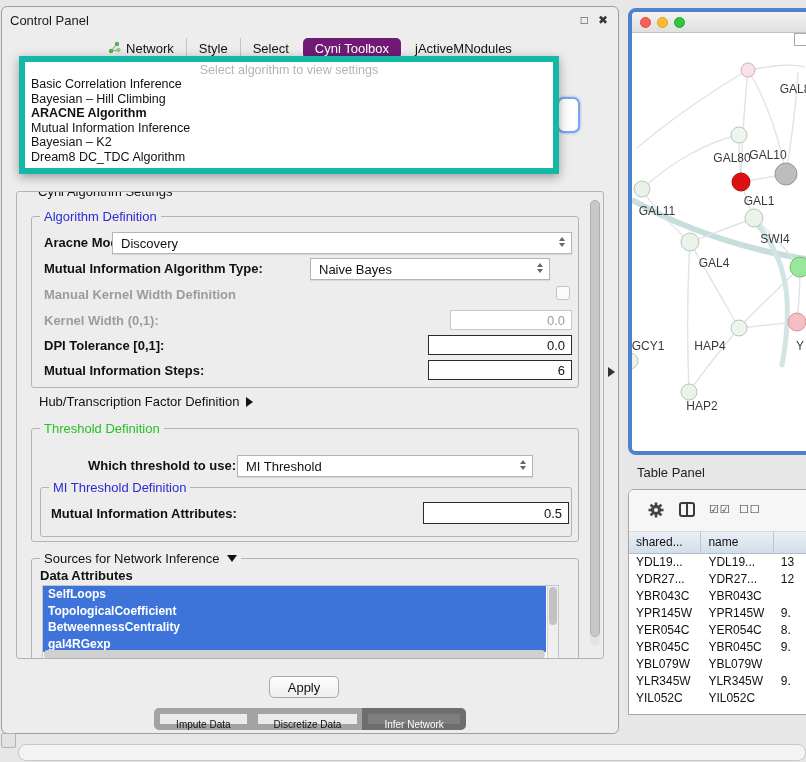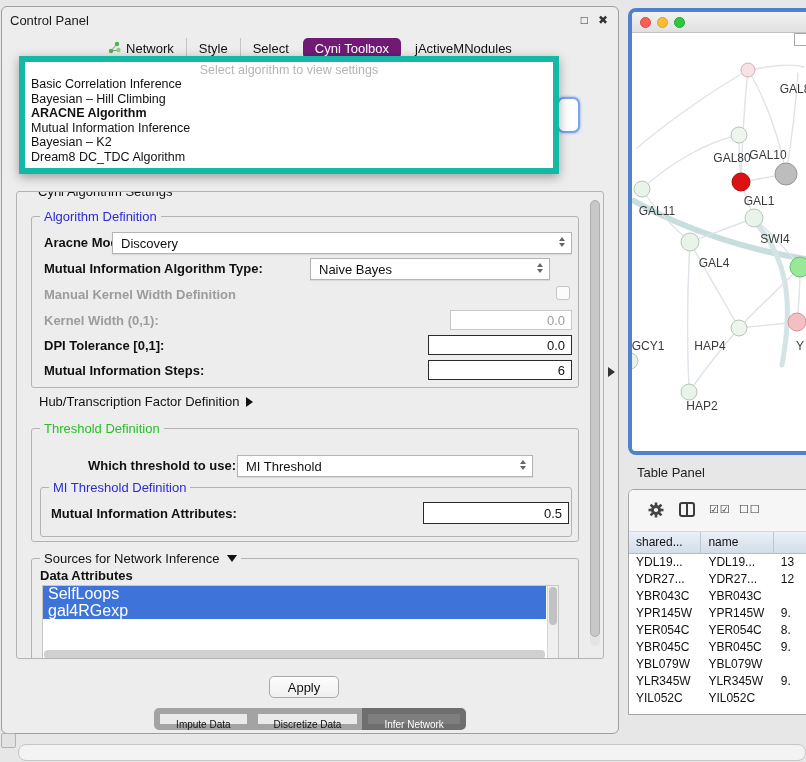--- a/index.html
+++ b/index.html
@@ -51,22 +51,22 @@
   .tinput.disabled{border-color:#c8c8c8;color:#9c9c9c;}
   .cb{position:absolute;width:14px;height:14px;background:#fbfbfb;border:1px solid #c4c4c4;border-radius:3px;}
 
   .tri-r{display:inline-block;width:0;height:0;border-top:5px solid transparent;border-bottom:5px solid transparent;border-left:7px solid #111;margin-left:7px;}
   .tri-d{display:inline-block;width:0;height:0;border-left:5px solid transparent;border-right:5px solid transparent;border-top:7px solid #111;margin-left:7px;}
 
   .vscroll{position:absolute;right:3px;top:8px;bottom:12px;width:10px;background:#e4e4e4;border-radius:5px;}
   .vscroll .thumb{position:absolute;left:0;top:0;width:10px;height:98%;background:#c8c8c8;border:1px solid #aeaeae;border-radius:5px;}
 
   .src-list{position:absolute;background:#fff;border:1px solid #c6c6c6;overflow:hidden;}
-  .src-item{height:16.5px;line-height:16.5px;background:#3e74d9;color:#fff;font-size:16px;padding-left:5px;
-      margin-right:12px;white-space:nowrap;}
+  .src-item{height:16.5px;line-height:16.5px;background:#3e74d9;color:#fff;font-size:12px;padding-left:5px;
+      margin-right:12px;white-space:nowrap;font-weight:bold;}
   .list-vscroll{position:absolute;right:0;top:0;bottom:0;width:11px;background:#efefef;border-left:1px solid #d5d5d5;}
   .list-vscroll .thumb{position:absolute;left:1px;top:1px;width:8px;height:38px;background:#c2c2c2;border-radius:4px;}
   .list-hscroll{position:absolute;left:1px;right:13px;bottom:1px;height:9px;background:#d0d0d0;border-radius:4px;}
 
   .apply-btn{position:absolute;left:267px;top:669px;width:70px;height:22px;background:linear-gradient(#fdfdfd,#efefef);
       border:1px solid #a9a9a9;border-radius:5px;font-size:13px;display:flex;align-items:center;justify-content:center;}
 
   .btabs{position:absolute;left:0;right:0;top:701px;display:flex;justify-content:center;}
   .btab{padding:0 16px;height:22px;line-height:21px;font-size:10px;background:#eaeaea;border:6px solid #a3a3a3;margin-left:-1px;}
   .btab:first-child{border-radius:5px 0 0 5px;margin-left:0;}
@@ -247,20 +247,22 @@
       </div>
 
       <div class="fs" style="left:14px;top:366px;width:548px;height:104px;">
         <span class="fs-t">
           <span>Sources for Network Inference</span>
           <i class="tri-d"></i>
         </span>
         <span class="lbl" style="left:8px;top:10px;">Data Attributes</span>
         <div class="src-list" style="left:10px;top:26px;width:517px;height:76px;">
           <div class="src-item">SelfLoops</div>
+          <div class="src-item">TopologicalCoefficient</div>
+          <div class="src-item">BetweennessCentrality</div>
           <div class="src-item">gal4RGexp</div>
           <div class="list-vscroll">
               <div class="thumb"></div>
             </div>
           <div class="list-hscroll"></div>
         </div>
       </div>
 
       <div class="vscroll">
           <div class="thumb"></div>

